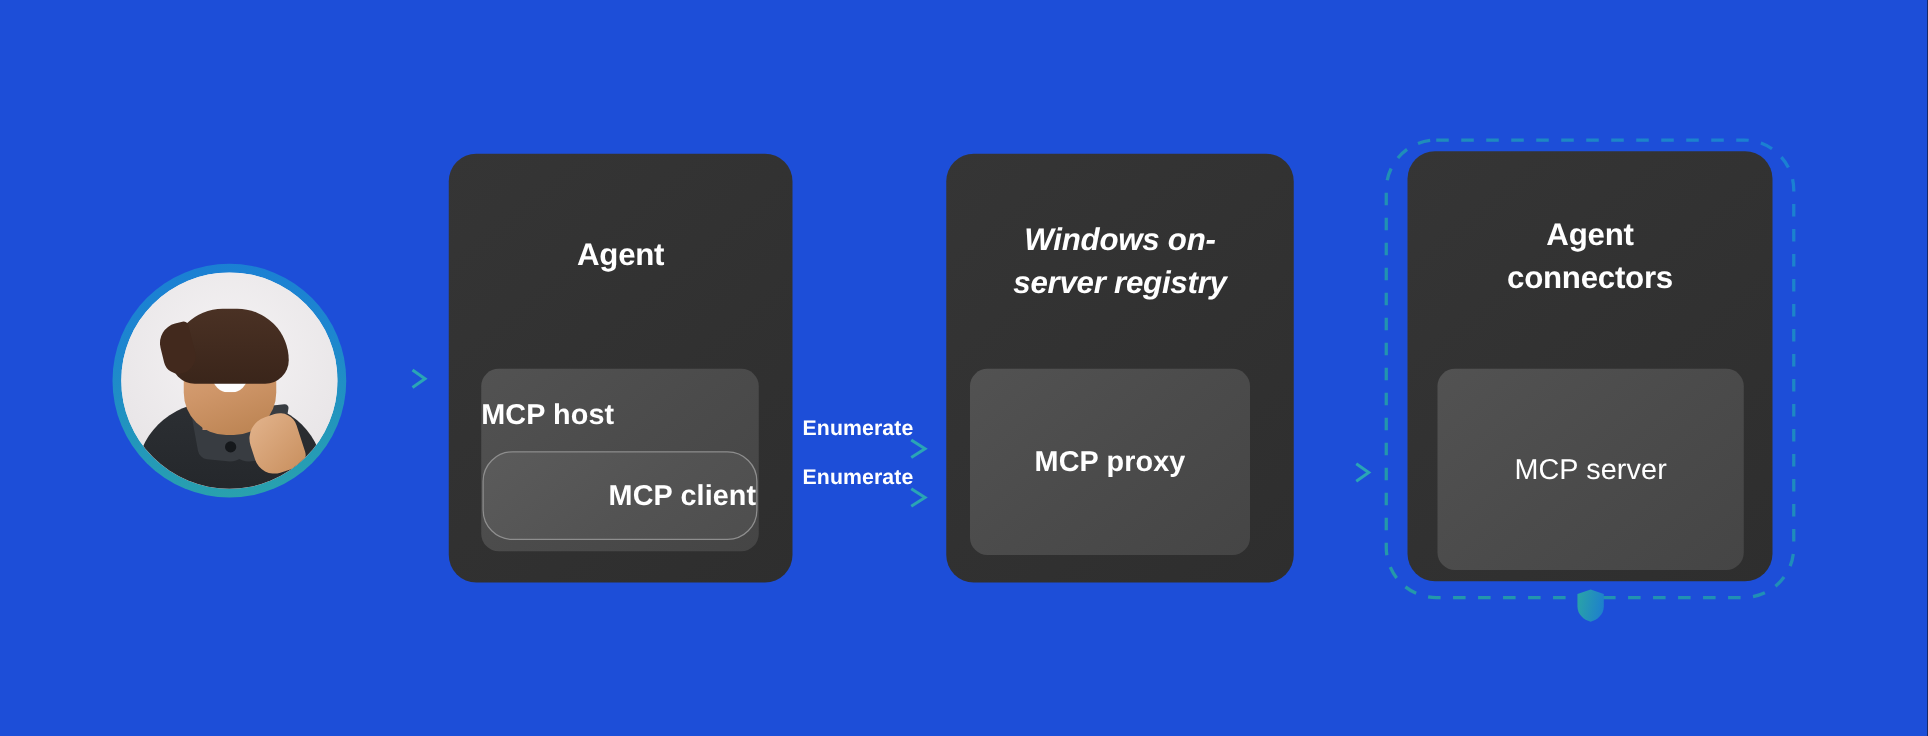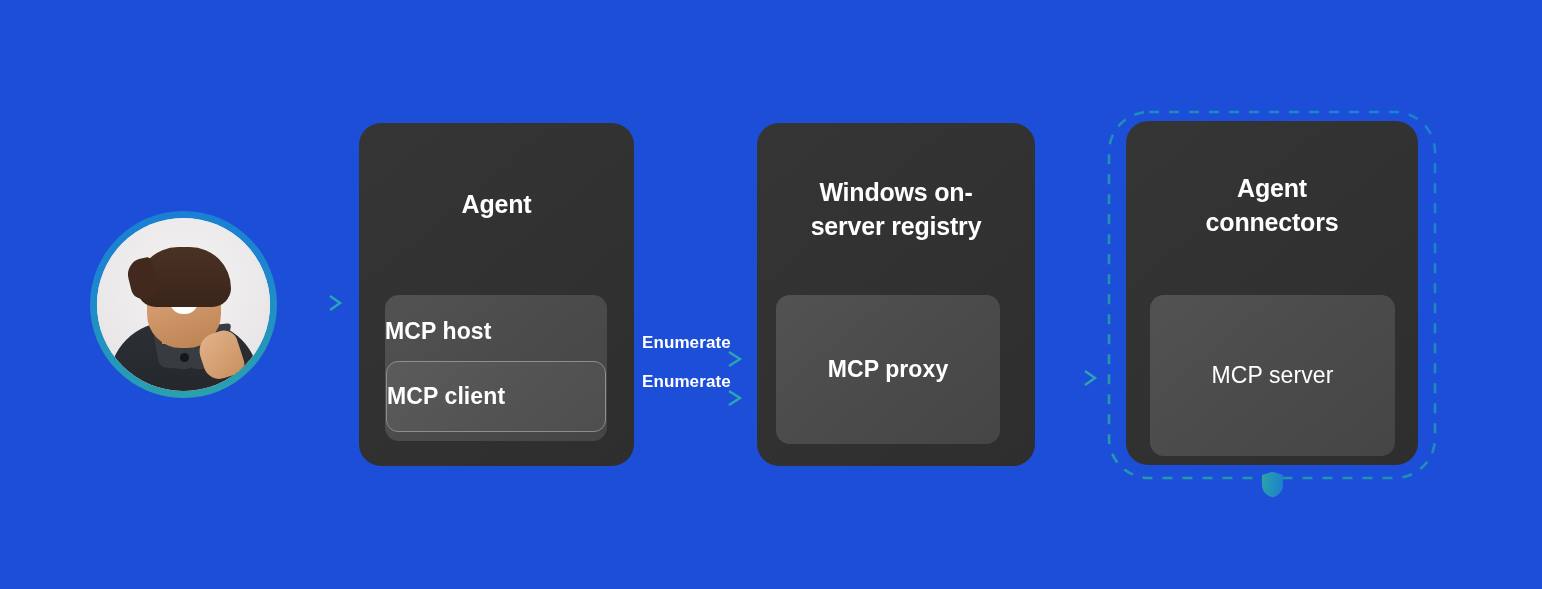--- a/index.html
+++ b/index.html
@@ -89,24 +89,24 @@
   .panel {
     position: absolute; border-radius: 14px;
     background: linear-gradient(140deg, #525252 0%, #4b4b4b 50%, #454545 100%);
     display: flex; align-items: center; justify-content: center;
   }
   .panel-label {
     color: #ffffff; font-size: 23px; font-weight: 400; letter-spacing: .1px;
   }
   .panel-strong { font-weight: 700; }
   .subbox {
-    position: absolute; border-radius: 12px;
+    position: absolute; border-radius: 24px;
     border: 1px solid #8e8e8e;
     background: linear-gradient(140deg, #5b5b5b 0%, #535353 55%, #4e4e4e 100%);
-    display: flex; align-items: center; justify-content: flex-start;
+    display: flex; align-items: center; justify-content: flex-end;
   }
 
   
   .dashed-wrap { position: absolute; left: 1107px; top: 110px; width: 330px; height: 370px; }
   .shield { position: absolute; left: 1261px; top: 471px; width: 23px; height: 27px; }
 </style>
 </head>
 <body>
 
 <div id="stage">
@@ -168,21 +168,21 @@
       <linearGradient id="gC" x1="0" y1="0" x2="1" y2="0">
         <stop offset="0%" stop-color="#1878c8"></stop>
           <stop offset="100%" stop-color="#2aa5b5"></stop>
       </linearGradient>
     </defs>
     <line x1="1" y1="9" x2="97" y2="9" stroke="url(#gC)" stroke-width="2.4"></line>
     <polyline points="90,2 101,9 90,16" fill="none" stroke="#2aa5b5" stroke-width="2.4"></polyline>
   </svg>
 
   <div class="card" style="left:757px; top:123px; width:278px; height:343px;">
-    <div class="card-title" style="top:52px;">
+    <div class="card-title" style="top:52px;font-style:italic;">
       <div>Windows on-</div>
       <div>server registry</div>
     </div>
     <div class="panel" style="left:19px; top:172px; width:224px; height:149px;">
       <span class="panel-label panel-strong">MCP proxy</span>
     </div>
   </div>
 
   <svg class="arrow" style="left:1041px; top:365px;" width="62" height="26">
     <defs>

